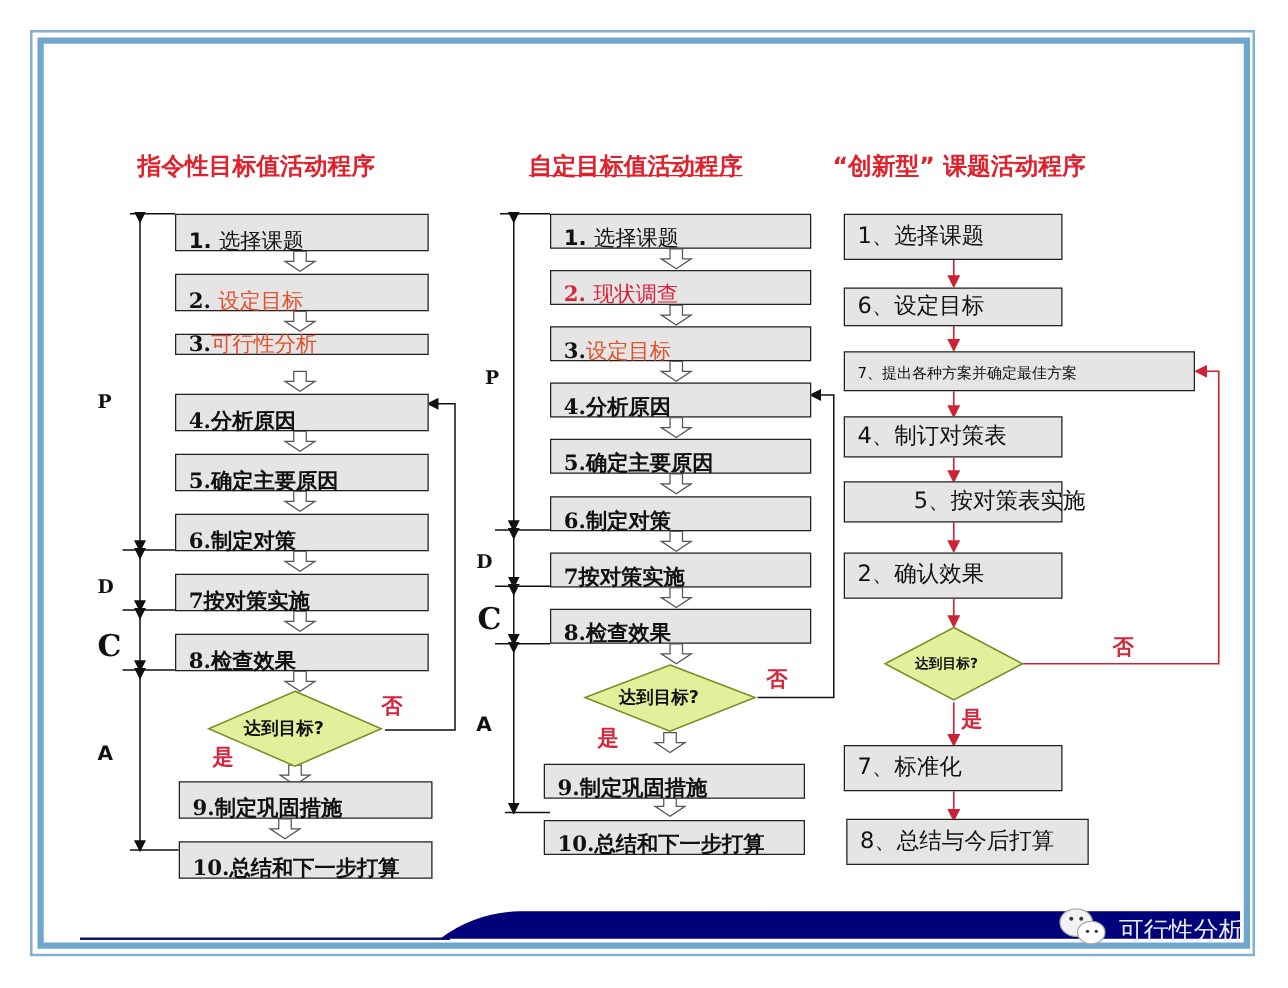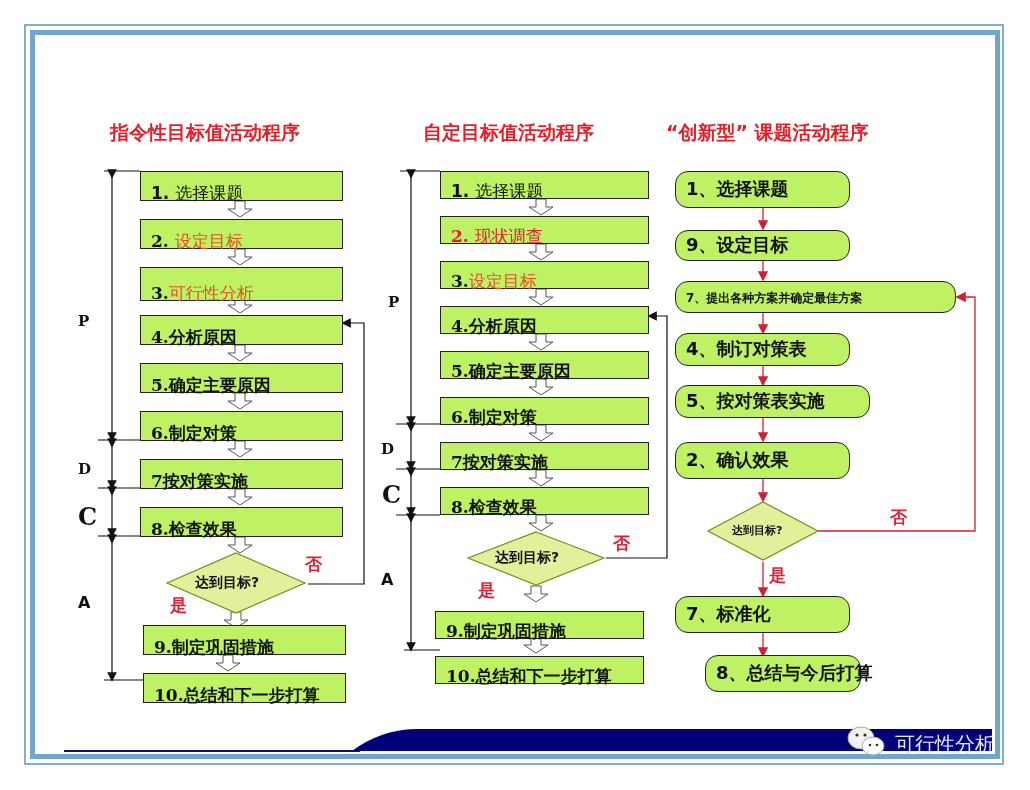--- a/index.html
+++ b/index.html
@@ -1,42 +1,42 @@
 <!DOCTYPE html>
 <html><head>
 <meta charset="utf-8">
 <style>
   html, body { margin:0; padding:0; background:#ffffff; }
   body { width:1030px; height:790px; position:relative; overflow:hidden; font-family:"DejaVu Serif", serif; }
   .frame-outer { position:absolute; left:24px; top:24px; width:980px; height:741px; border:2px solid #7fb0cf; box-sizing:border-box; }
   .frame-inner { position:absolute; left:30px; top:30px; width:970px; height:729px; border:5px solid #6fa6cc; box-sizing:border-box; }
   .title { position:absolute; top:120px; font-family:"DejaVu Sans", sans-serif; font-weight:bold; font-size:19px; color:#e0202a; white-space:nowrap; }
-  .box { position:absolute; border:1.5px solid #222; background:#bef264; box-sizing:border-box; font-size:17px; color:#111; white-space:nowrap; overflow:visible; }
+  .box { position:absolute; border:1.5px solid #222; background:#e5e5e5; box-sizing:border-box; font-size:17px; color:#111; white-space:nowrap; overflow:visible; }
   .box span { position:absolute; left:10px; bottom:-3px; line-height:20px; }
   .box .num { color:#111; }
   .box .red { color:#e0502a; }
   .box .red2 { color:#d8243a; }
-  .box.r { font-family:"DejaVu Sans", sans-serif; font-weight:bold; font-size:18px;border-radius:13px; }
+  .box.r { font-family:"DejaVu Sans", sans-serif; font-weight:normal; font-size:18px; }
   .box.r span { position:static; display:block; padding:6px 0 0 10px; line-height:22px; }
   .lbl { position:absolute; font-weight:bold; font-size:15px; color:#111; font-family:"DejaVu Serif", serif; }
   .lbl.big { font-size:24px; }
   .lbl.sans { font-family:"DejaVu Sans", sans-serif; font-size:16px; }
   .yesno { position:absolute; font-family:"DejaVu Sans", sans-serif; font-weight:bold; font-size:17px; color:#d8243a; }
   svg.overlay { position:absolute; left:0; top:0; }
   .diamond-text { position:absolute; font-family:"DejaVu Sans", sans-serif; font-weight:bold; font-size:14px; color:#111; white-space:nowrap; }
   .footer-text { position:absolute; left:895px; top:731px; font-family:"DejaVu Sans", sans-serif; font-size:20px; color:#eaeaf4; }
 </style>
 </head>
 <body>
 
 <div class="frame-outer"></div>
 <div class="frame-inner"></div>
 
 <div class="title" style="left:110px;">指令性目标值活动程序</div>
-<div class="title" style="left:423px;">自定目标值活动程序</div>
+<div class="title" style="left:423px;text-decoration:underline;">自定目标值活动程序</div>
 <div class="title" style="left:666px;">“创新型” 课题活动程序</div>
 
 <svg class="overlay" width="1030" height="790">
   <defs>
     <marker id="ah" markerWidth="8" markerHeight="8" refX="4" refY="4" orient="auto">
       <path d="M0,0 L8,4 L0,8 z" fill="#111"></path>
     </marker>
     <marker id="ahr" markerWidth="8" markerHeight="8" refX="6" refY="4" orient="auto">
       <path d="M0,0 L8,4 L0,8 z" fill="#cc2233"></path>
     </marker>
@@ -123,21 +123,21 @@
 <div class="lbl" style="left:78px;top:460px;">D</div>
 <div class="lbl big" style="left:78px;top:502px;">C</div>
 <div class="lbl sans" style="left:78px;top:593px;">A</div>
 
 <div class="box" style="left:140px;top:171px;width:203px;height:30px;">
     <span style="font-family:'DejaVu Sans',sans-serif;font-weight:normal;"><b class="num">1. </b><span style="position:static">选择课题</span></span>
   </div>
 <div class="box" style="left:140px;top:219px;width:203px;height:30px;text-align:right;">
     <span><b class="num">2. </b><span class="red" style="position:static">设定目标</span></span>
   </div>
-<div class="box" style="left:140px;top:267px;width:203px;height:34px;">
+<div class="box" style="left:140px;top:267px;width:203px;height:17px;">
     <span><b class="num">3.</b><span class="red" style="position:static">可行性分析</span></span>
   </div>
 <div class="box" style="left:140px;top:315px;width:203px;height:30px;">
     <span style="font-weight:bold"><span style="position:static">4.</span><span style="position:static">分析原因</span></span>
   </div>
 <div class="box" style="left:140px;top:363px;width:203px;height:30px;">
     <span style="font-weight:bold"><span style="position:static">5.</span><span style="position:static">确定主要原因</span></span>
   </div>
 <div class="box" style="left:140px;top:411px;width:203px;height:30px;">
     <span style="font-weight:bold"><span style="position:static">6.</span><span style="position:static">制定对策</span></span>
@@ -196,38 +196,38 @@
   </div>
 
 <div class="diamond-text" style="left:495px;top:549px;">达到目标?</div>
 <div class="yesno" style="left:613px;top:532px;">否</div>
 <div class="yesno" style="left:478px;top:579px;">是</div>
 
 <div class="box r" style="left:675px;top:171px;width:175px;height:37px;">
     <span>1、选择课题</span>
   </div>
 <div class="box r" style="left:675px;top:230px;width:175px;height:31px;">
-    <span style="padding-top:3px">9、设定目标</span>
+    <span style="padding-top:3px">6、设定目标</span>
   </div>
 <div class="box r" style="left:675px;top:281px;width:281px;height:32px;font-size:12px;">
     <span style="padding-top:5px">7、提出各种方案并确定最佳方案</span>
   </div>
 <div class="box r" style="left:675px;top:333px;width:175px;height:33px;">
     <span style="padding-top:4px">4、制订对策表</span>
   </div>
-<div class="box r" style="left:675px;top:385px;width:195px;height:33px;">
+<div class="box r" style="left:675px;top:385px;width:175px;height:33px;padding-left:45px;">
     <span style="padding-top:4px">5、按对策表实施</span>
   </div>
 <div class="box r" style="left:675px;top:442px;width:175px;height:37px;">
     <span>2、确认效果</span>
   </div>
 <div class="box r" style="left:675px;top:596px;width:175px;height:37px;">
     <span>7、标准化</span>
   </div>
-<div class="box r" style="left:705px;top:655px;width:156px;height:37px;">
+<div class="box r" style="left:677px;top:655px;width:194px;height:37px;">
     <span>8、总结与今后打算</span>
   </div>
 
 <div class="diamond-text" style="left:732px;top:523px;font-size:11px;">达到目标?</div>
 <div class="yesno" style="left:890px;top:506px;">否</div>
 <div class="yesno" style="left:769px;top:564px;">是</div>
 
 <div class="footer-text">可行性分析</div>
 
 </body></html>

